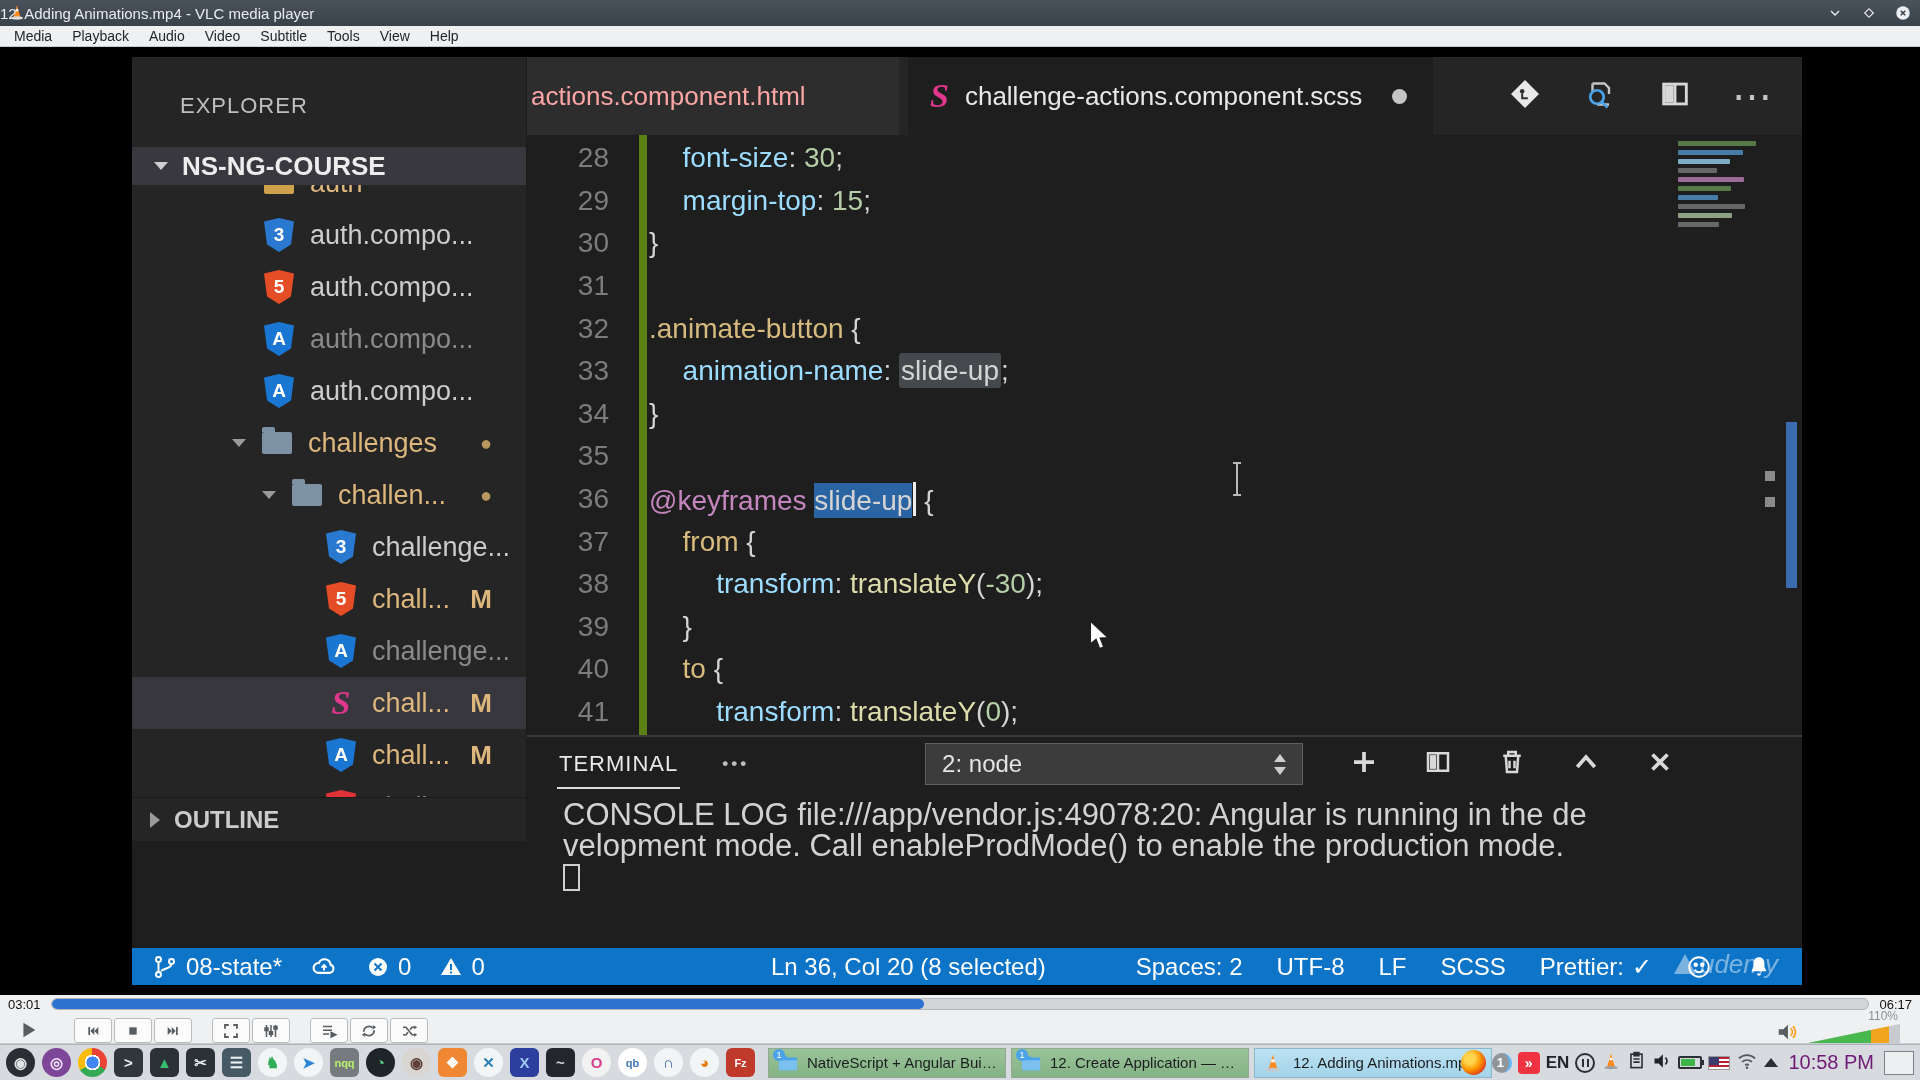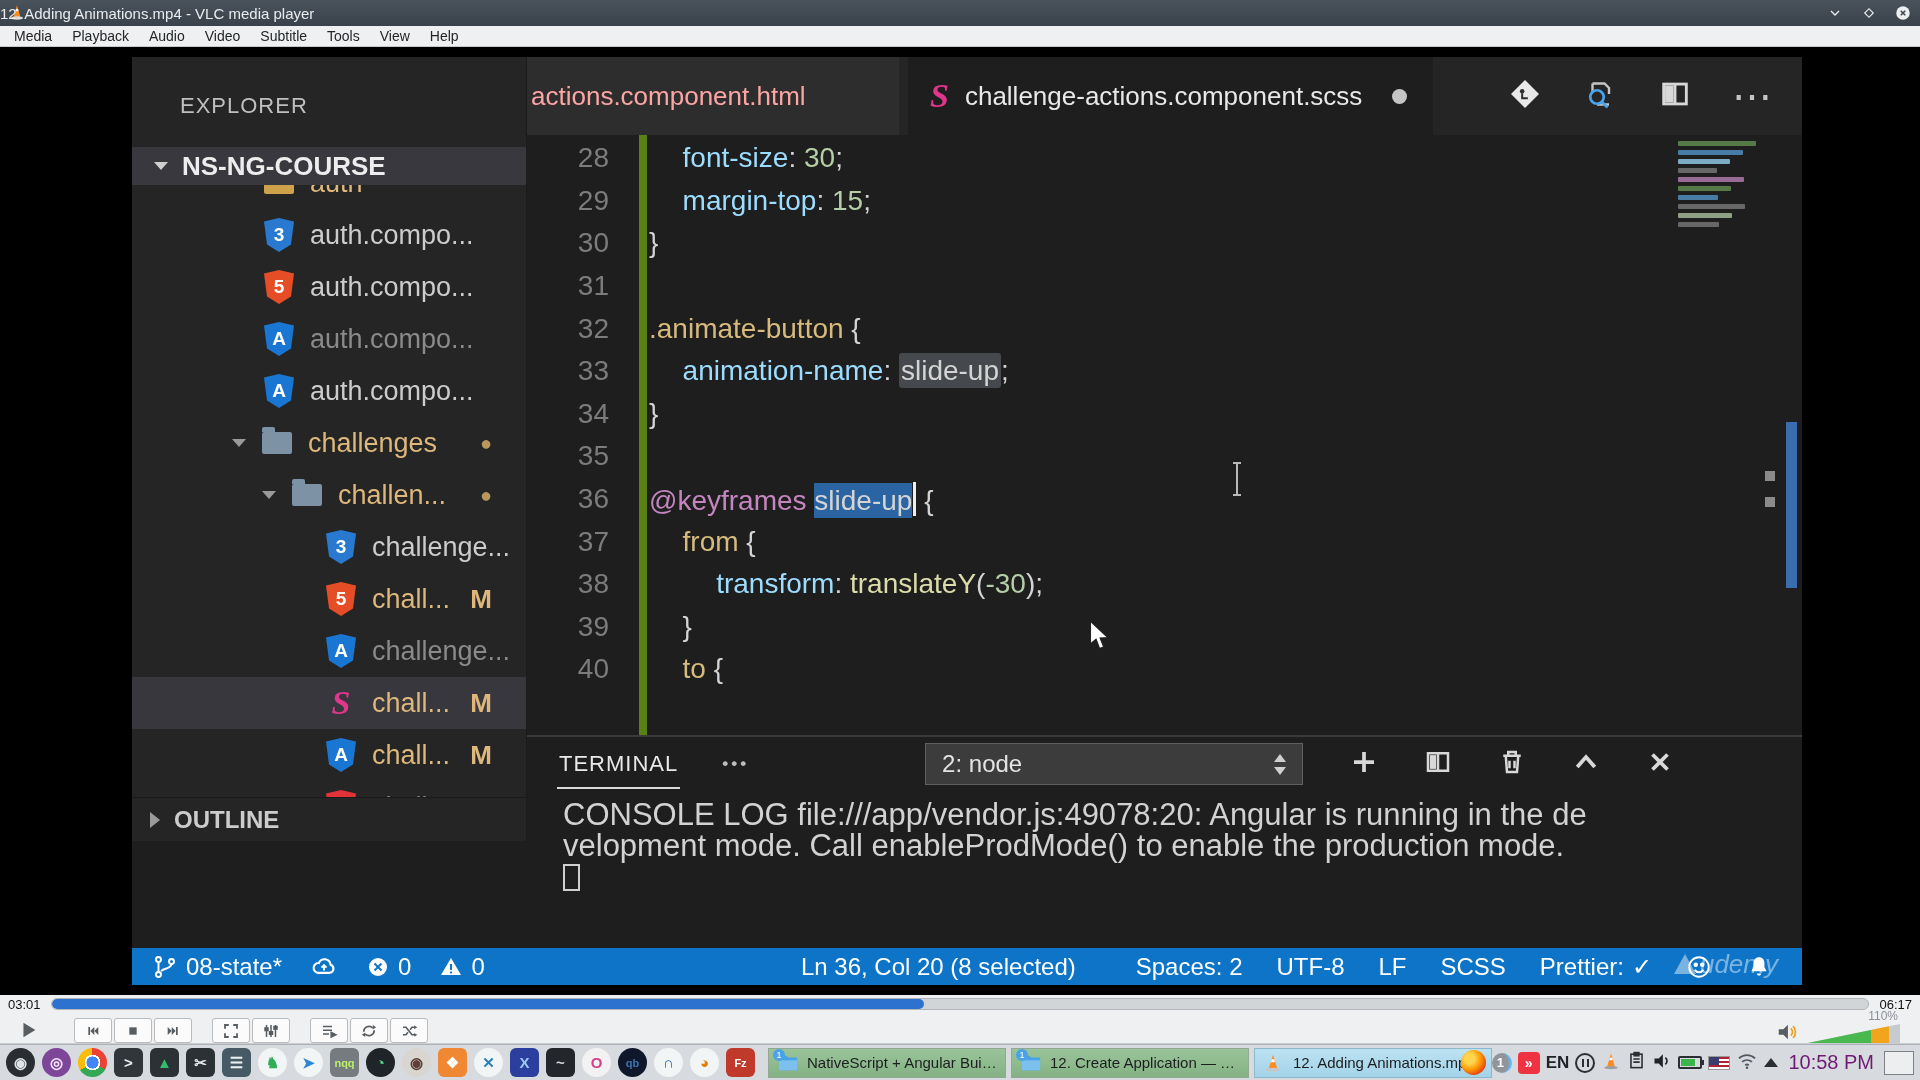--- a/index.html
+++ b/index.html
@@ -77,21 +77,21 @@
   .term-more{color:#bdbdbd;font-size:17px;letter-spacing:3px;margin-left:42px;font-weight:bold}
   .term-dd{margin-left:176px;width:378px;height:42px;background:#3c3c3c;border:1px solid#606060;display:flex;align-items:center;padding:0 16px;font-size:24px;color:#e4e4e4}
   .spin{margin-left:auto;display:flex;flex-direction:column;gap:5px;align-items:center}
   .spin .up{width:0;height:0;border-left:6px solid transparent;border-right:6px solid transparent;border-bottom:8px solid #cfcfcf}
   .spin .dn{width:0;height:0;border-left:6px solid transparent;border-right:6px solid transparent;border-top:8px solid #cfcfcf}
   .term-acts{margin-left:46px;display:flex;align-items:center;gap:44px}
   .term-body{padding:8px 0 0 36px;font-family:Liberation Sans, sans-serif;font-size:31px;line-height:31px;color:#d2d2d2}
   .term-cursor{width:17px;height:27px;border:2px solid #cfcfcf;margin-top:3px}
 
   
-  .statusbar{position:absolute;left:0;bottom:0;width:100%;height:37px;background:#0d74c8;display:flex;align-items:center;color:#fff;font-size:24px;padding:0 30px 0 20px;}
+  .statusbar{position:absolute;left:0;bottom:0;width:100%;height:37px;background:#0d74c8;display:flex;align-items:center;color:#fff;font-size:24px;padding:0 30px 0 20px;gap:30px}
   .sb-left{display:flex;align-items:center;gap:28px}
   .sb-item{display:flex;align-items:center;gap:8px;white-space:nowrap}
   .sb-cursor{margin-left:auto}
   .sb-right{display:flex;align-items:center;gap:34px;margin-left:60px;position:relative}
   .wm{position:absolute;right:-6px;top:-4px;display:flex;align-items:center;gap:4px;opacity:.45;color:#fff;font-size:26px;font-style:italic;pointer-events:none}
   .wm .peak{width:0;height:0;border-left:11px solid transparent;border-right:11px solid transparent;border-bottom:20px solid #fff}
 
   
   .seekrow{height:18px;background:#eff0f1;display:flex;align-items:center;font-size:13px;color:#111;padding:0 8px;gap:10px}
   .seektrack{flex:1;height:12px;background:#d2d5d8;border:1px solid #b2b6ba;border-radius:6px;position:relative;overflow:hidden}
@@ -370,20 +370,24 @@
                 <span class="ct" style="padding-left: 107.2px;"><span class="tk-p">transform</span><span class="tk-u">: </span><span class="tk-f">translateY</span><span class="tk-u">(</span><span class="tk-n">-30</span><span class="tk-u">)</span><span class="tk-u">;</span></span>
               </div>
               <div class="cl">
                 <span class="ln">39</span>
                 <span class="ct" style="padding-left: 73.6px;"><span class="tk-u">}</span></span>
               </div>
               <div class="cl">
                 <span class="ln">40</span>
                 <span class="ct" style="padding-left: 73.6px;"><span class="tk-s">to</span><span class="tk-u"> {</span></span>
               </div>
+              <div class="cl">
+                <span class="ln">41</span>
+                <span class="ct" style="padding-left: 107.2px;"><span class="tk-p">transform</span><span class="tk-u">: </span><span class="tk-f">translateY</span><span class="tk-u">(</span><span class="tk-n">0</span><span class="tk-u">)</span><span class="tk-u">;</span></span>
+              </div>
             </div>
           <div class="minimap" id="minimap">
               <div class="mrow" style="background: rgb(106, 153, 85); width: 78px; opacity: 0.75;"></div>
               <div class="mrow" style="background: rgb(86, 156, 214); width: 65px; opacity: 0.75;"></div>
               <div class="mrow" style="background: rgb(156, 220, 254); width: 52px; opacity: 0.75;"></div>
               <div class="mrow" style="background: rgb(128, 128, 128); width: 39px; opacity: 0.75;"></div>
               <div class="mrow" style="background: rgb(197, 134, 192); width: 66px; opacity: 0.75;"></div>
               <div class="mrow" style="background: rgb(106, 153, 85); width: 53px; opacity: 0.75;"></div>
               <div class="mrow" style="background: rgb(86, 156, 214); width: 40px; opacity: 0.75;"></div>
               <div class="mrow" style="background: rgb(128, 128, 128); width: 67px; opacity: 0.75;"></div>
@@ -610,21 +614,21 @@
         <span class="app round" style="background: rgb(242, 245, 245); color: rgb(47, 174, 87); font-size: 15px;">♞</span>
         <span class="app round" style="background: rgb(242, 245, 245); color: rgb(46, 134, 212); font-size: 15px;">➤</span>
         <span class="app" style="background: rgb(118, 123, 127); color: rgb(185, 240, 106); font-size: 11px;">nqq</span>
         <span class="app round" style="background: rgb(31, 36, 40); color: rgb(88, 214, 141); font-size: 15px;">◔</span>
         <span class="app round" style="background: rgb(217, 213, 208); color: rgb(93, 64, 55); font-size: 15px;">◉</span>
         <span class="app" style="background: rgb(239, 135, 51); color: rgb(255, 255, 255); font-size: 15px;">❖</span>
         <span class="app round" style="background: rgb(242, 245, 245); color: rgb(41, 128, 185); font-size: 15px;">✕</span>
         <span class="app" style="background: rgb(44, 62, 158); color: rgb(158, 201, 245); font-size: 15px;">X</span>
         <span class="app" style="background: rgb(35, 39, 43); color: rgb(213, 217, 220); font-size: 15px;">~</span>
         <span class="app round" style="background: rgb(242, 242, 242); color: rgb(214, 63, 140); font-size: 15px;">O</span>
-        <span class="app round" style="background: #0f172a; color: rgb(59, 118, 181); font-size: 11px;">qb</span>
+        <span class="app round" style="background: #ffffff; color: rgb(59, 118, 181); font-size: 11px;">qb</span>
         <span class="app round" style="background: rgb(242, 245, 245); color: rgb(44, 90, 160); font-size: 15px;">∩</span>
         <span class="app round" style="background: rgb(242, 245, 245); color: rgb(232, 125, 13); font-size: 15px;">◕</span>
         <span class="app" style="background: rgb(191, 58, 43); color: rgb(255, 255, 255); font-size: 11px;">Fz</span>
       </div>
     <div id="windows" style="display:flex;gap:5px;align-items:center;margin-left:6px;min-width:0">
         <span class="winbtn">
           <span class="wicon"><svg width="22" height="20" viewBox="0 0 24 22">
               <path d="M2 5c0-1 .8-2 2-2h6l2 2h10v14H2z" fill="#4aa3e8"></path>
               <path d="M2 8h20v11H2z" fill="#7cc0f0"></path>
             </svg><span class="wbadge">1</span></span>

